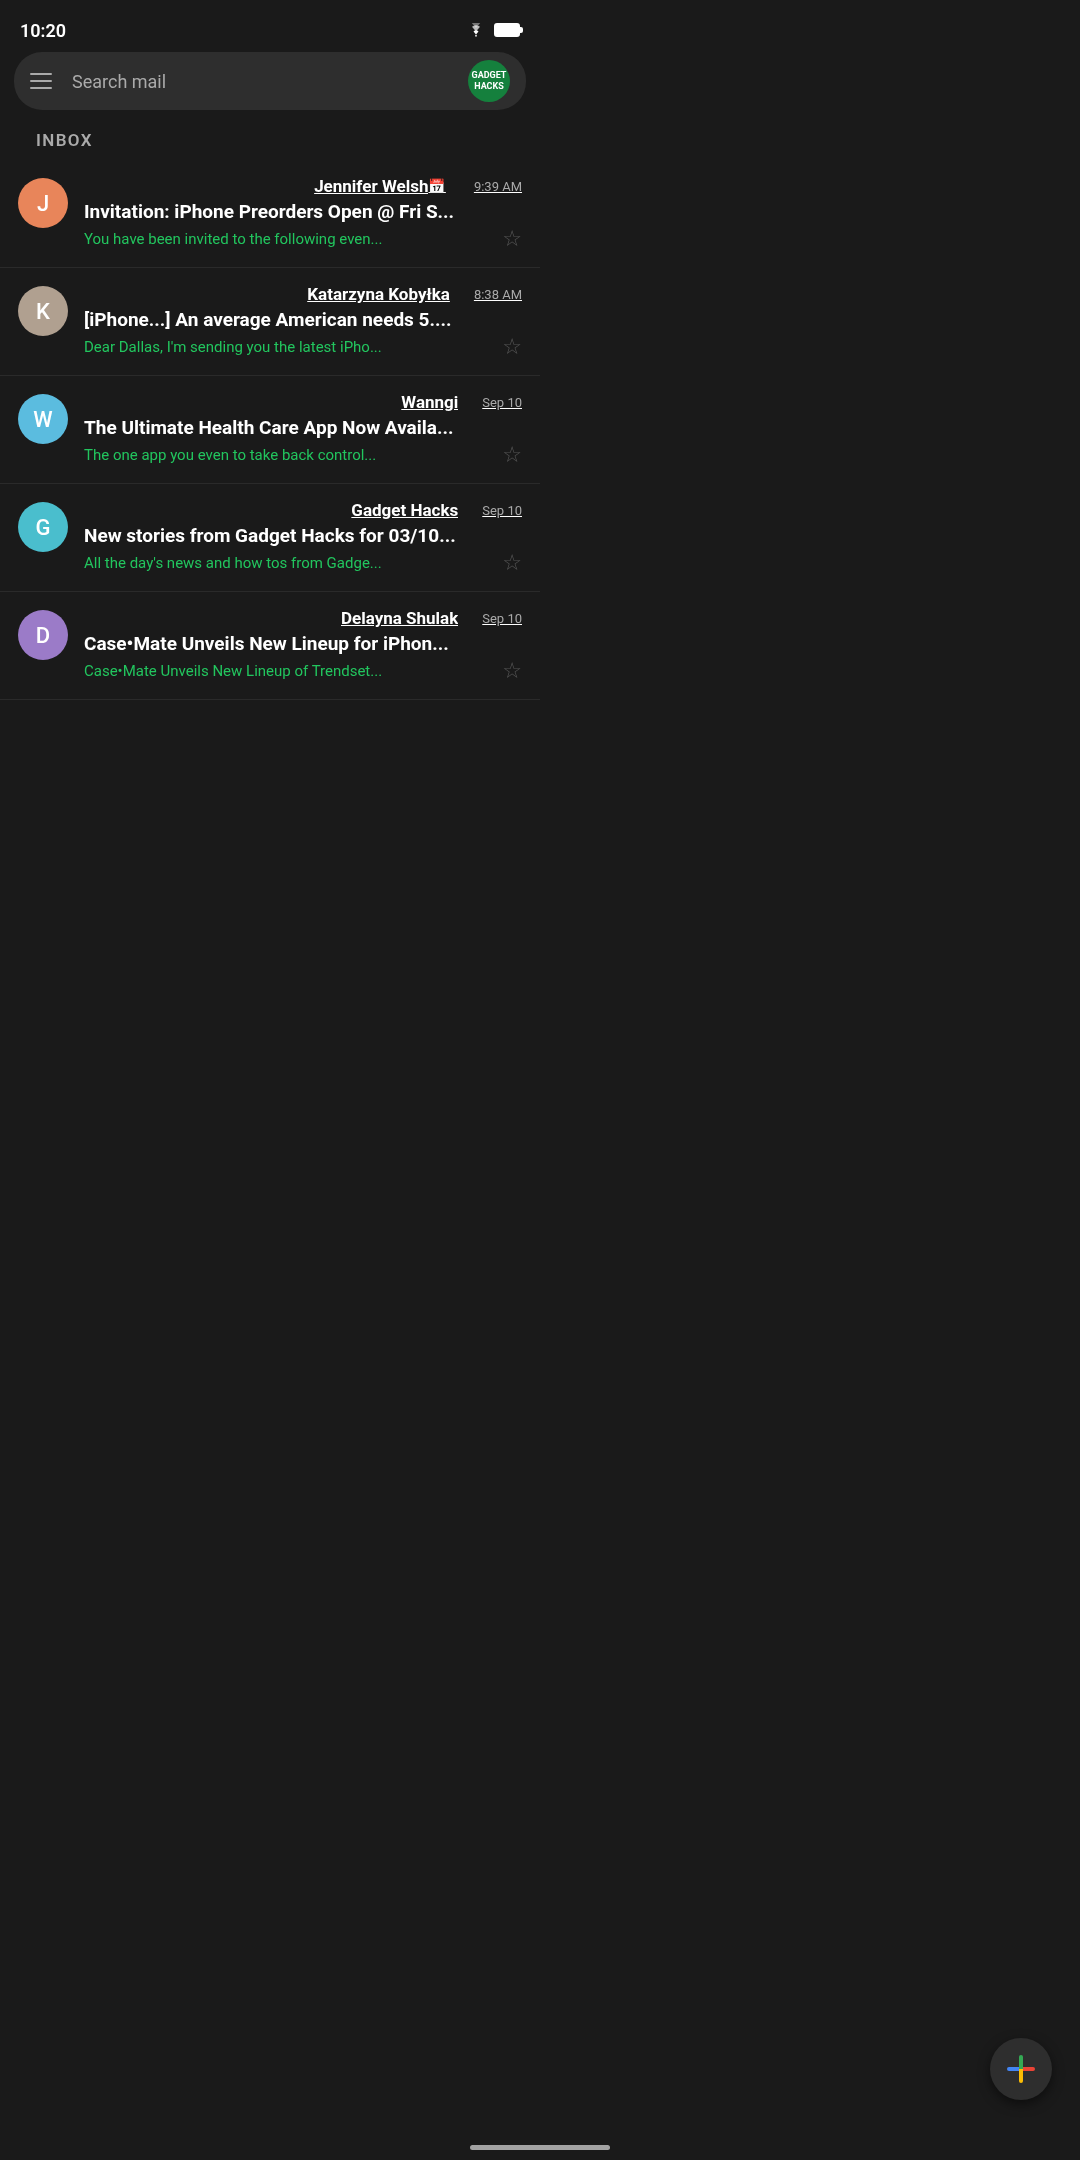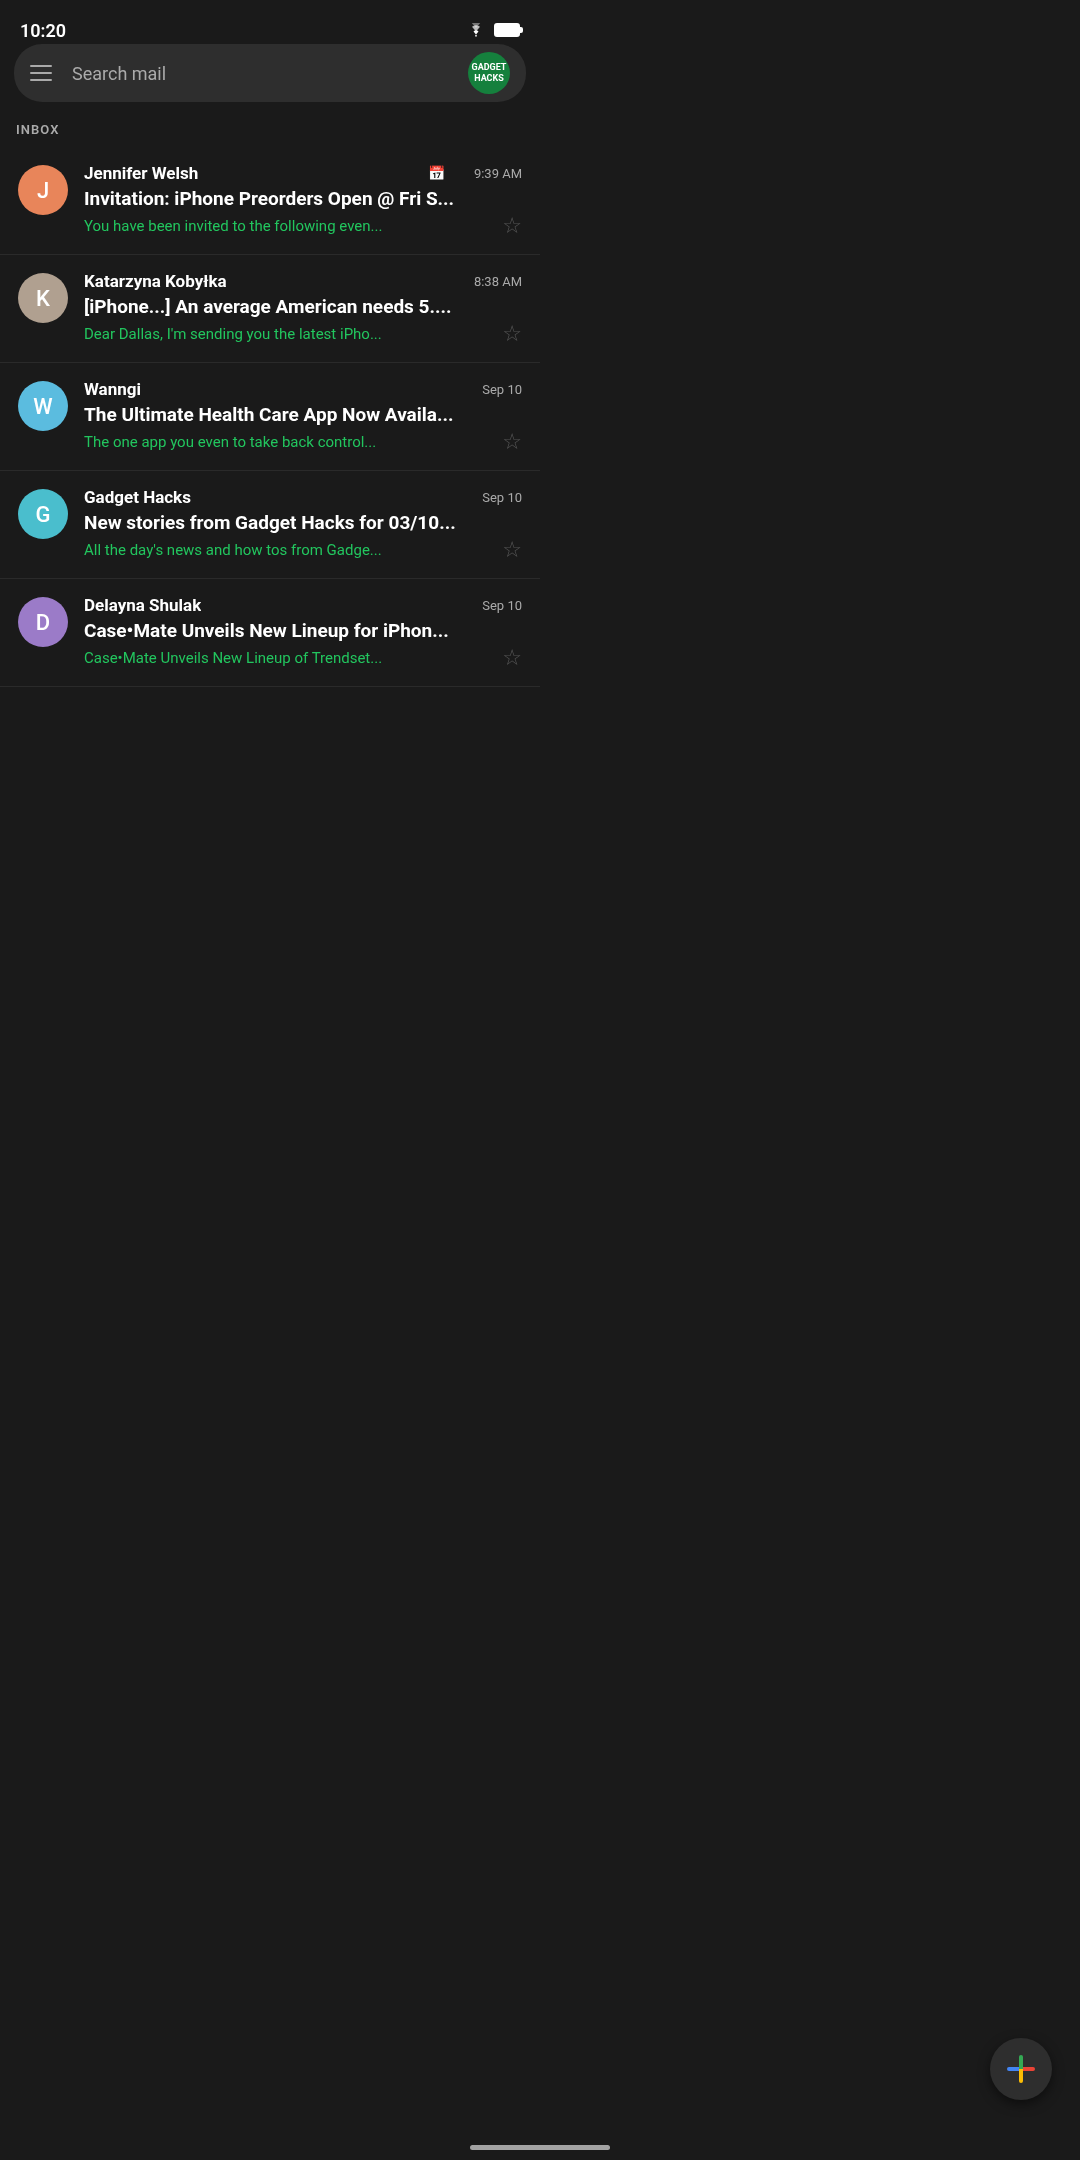--- a/index.html
+++ b/index.html
@@ -57,21 +57,21 @@
       top: 50%;
       transform: translateY(-50%);
       width: 3px;
       height: 6px;
       background: #fff;
       border-radius: 0 2px 2px 0;
     }
 
     
     .search-bar {
-      margin: 0 14px 12px 14px;
+      margin: 8px 14px 12px 14px;
       background-color: #2e2e2e;
       border-radius: 28px;
       display: flex;
       align-items: center;
       padding: 12px 16px;
       height: 58px;
     }
 
     .menu-icon {
       display: flex;
@@ -107,22 +107,22 @@
       flex-shrink: 0;
       font-size: 9px;
       font-weight: 700;
       color: #fff;
       text-align: center;
       line-height: 1.2;
     }
 
     
     .inbox-label {
-      padding: 8px 20px 10px 16px;
-      font-size: 13px;
+      padding: 8px 20px 10px 36px;
+      font-size: 17px;
       font-weight: 600;
       color: #aaaaaa;
       letter-spacing: 0.08em;
     }
 
     
     .email-list {
       list-style: none;
     }
 
@@ -149,23 +149,24 @@
       margin-top: 2px;
     }
 
     .email-content {
       flex: 1;
       min-width: 0;
     }
 
     .email-header {
       display: flex;
-      justify-content: space-between;
+      justify-content: flex-end;
       align-items: center;
       margin-bottom: 4px;
+      text-decoration: underline;
     }
 
     .email-sender {
       font-size: 17px;
       font-weight: 700;
       color: #ffffff;
       white-space: nowrap;
       overflow: hidden;
       text-overflow: ellipsis;
       max-width: 75%;

